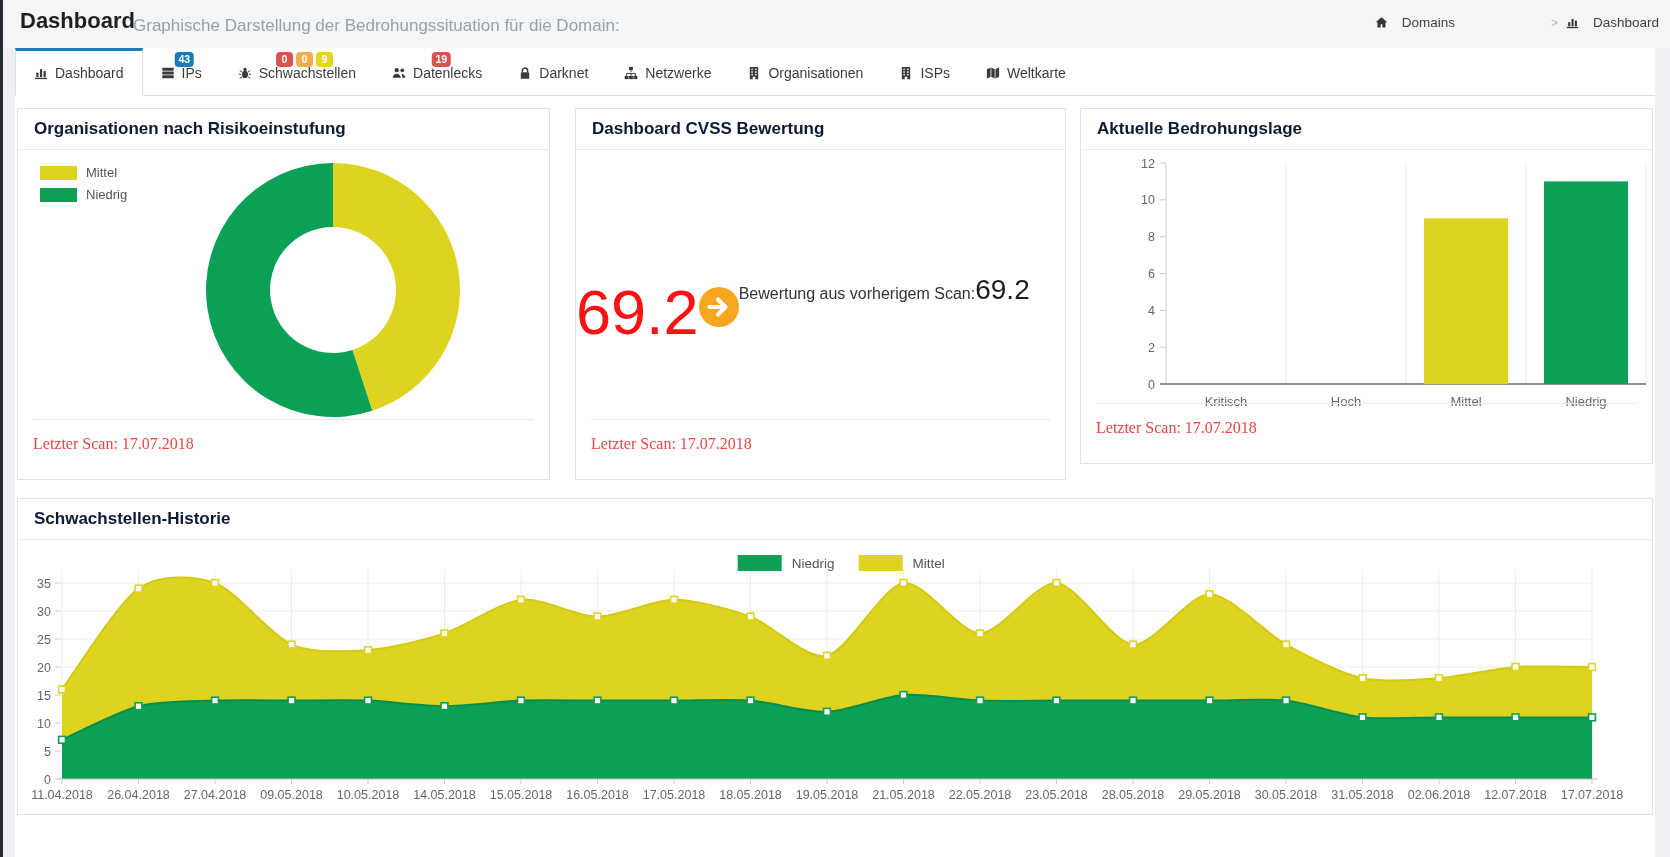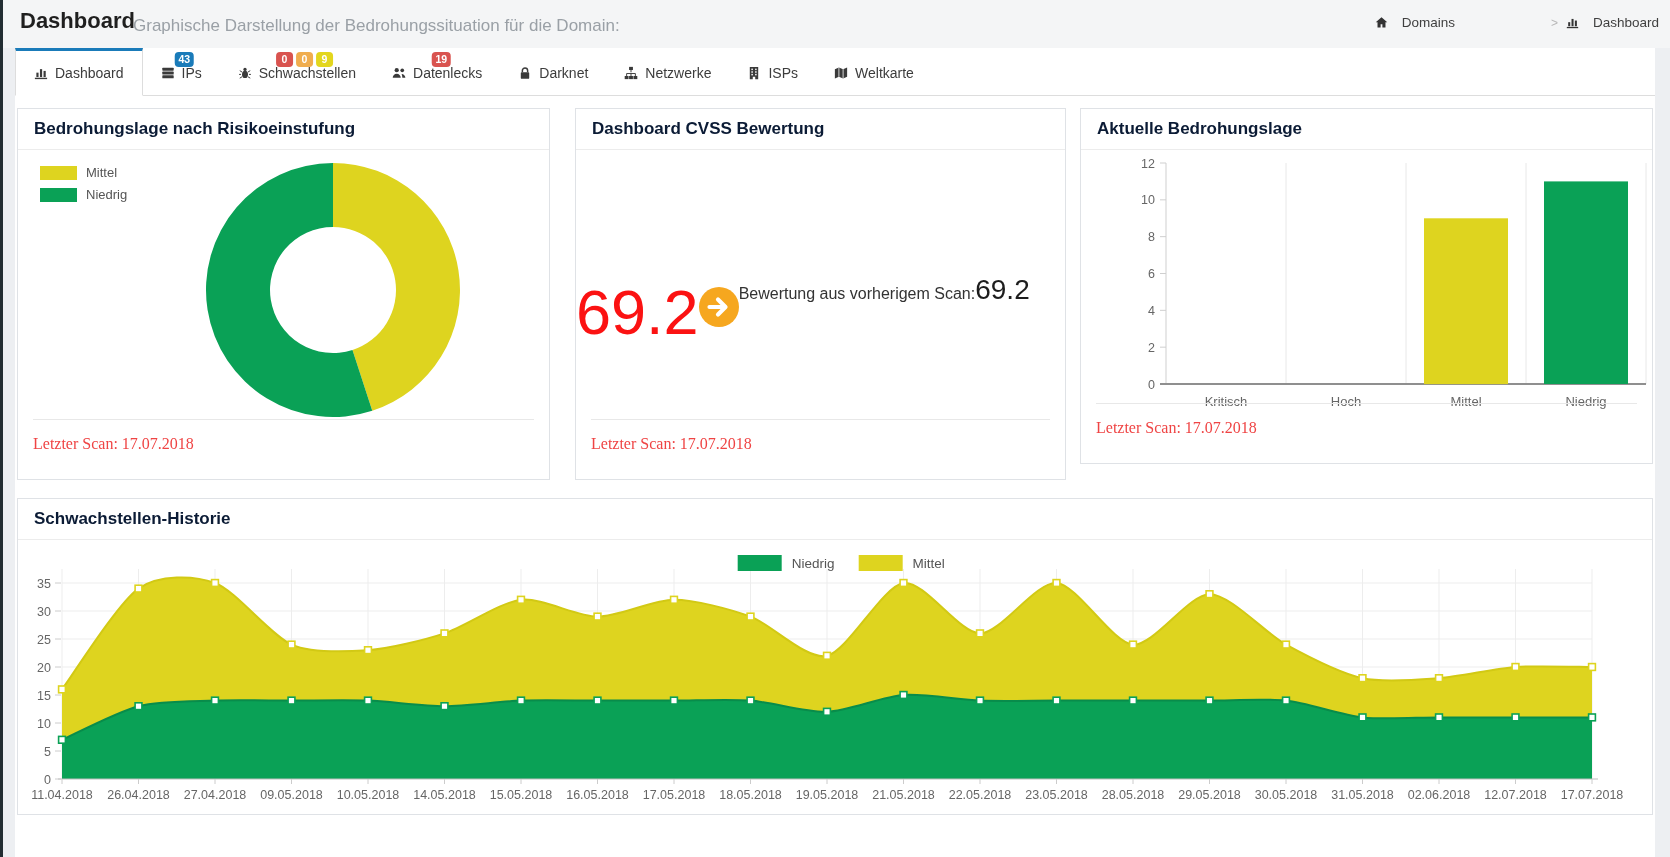--- a/index.html
+++ b/index.html
@@ -162,35 +162,51 @@
               <g fill="#fff">
                 <rect x="5" y="3" width="1.7" height="1.7"></rect>
                 <rect x="9.3" y="3" width="1.7" height="1.7"></rect>
                 <rect x="5" y="6" width="1.7" height="1.7"></rect>
                 <rect x="9.3" y="6" width="1.7" height="1.7"></rect>
                 <rect x="5" y="9" width="1.7" height="1.7"></rect>
                 <rect x="9.3" y="9" width="1.7" height="1.7"></rect>
               </g>
             </svg>
           </span>
+          <span>Organisationen</span>
+        </div>
+        <div class="tab">
+          <span class="ticon">
+            <svg viewBox="0 0 16 16">
+              <path d="M3.2 1h9.6v14H9.4v-2.7H6.6V15H3.2z"></path>
+              <g fill="#fff">
+                <rect x="5" y="3" width="1.7" height="1.7"></rect>
+                <rect x="9.3" y="3" width="1.7" height="1.7"></rect>
+                <rect x="5" y="6" width="1.7" height="1.7"></rect>
+                <rect x="9.3" y="6" width="1.7" height="1.7"></rect>
+                <rect x="5" y="9" width="1.7" height="1.7"></rect>
+                <rect x="9.3" y="9" width="1.7" height="1.7"></rect>
+              </g>
+            </svg>
+          </span>
           <span>ISPs</span>
         </div>
         <div class="tab">
           <span class="ticon">
             <svg viewBox="0 0 16 16">
               <path d="M1 3.6L5.6 1.7l4.8 1.9L15 1.7v10.7l-4.6 1.9-4.8-1.9L1 14.3z"></path>
               <path d="M5.6 1.7v10.7M10.4 3.6v10.7" stroke="#fff" stroke-width=".9" fill="none"></path>
             </svg>
           </span>
           <span>Weltkarte</span>
         </div>
       </div>
 
     <div class="card" id="card-risk">
-      <div class="card-header">Bedrohungslage nach Risikoeinstufung</div>
+      <div class="card-header">Organisationen nach Risikoeinstufung</div>
       <svg class="chart-svg" id="donut-svg" width="531" height="320" style="top:40px">
           <path d="M315.00 14.00 A127 127 0 0 1 354.25 261.78 L334.47 200.92 A63 63 0 0 0 315.00 78.00 Z" fill="#ded41f"></path>
           <path d="M354.25 261.78 A127 127 0 1 1 315.00 14.00 L315.00 78.00 A63 63 0 1 0 334.47 200.92 Z" fill="#0aa156"></path>
         </svg>
       <div class="risk-legend" id="risk-legend">
           <div class="legend-row">
             <span class="swatch" style="background:#ded41f"></span>
             <span>Mittel</span>
           </div>
           <div class="legend-row">

